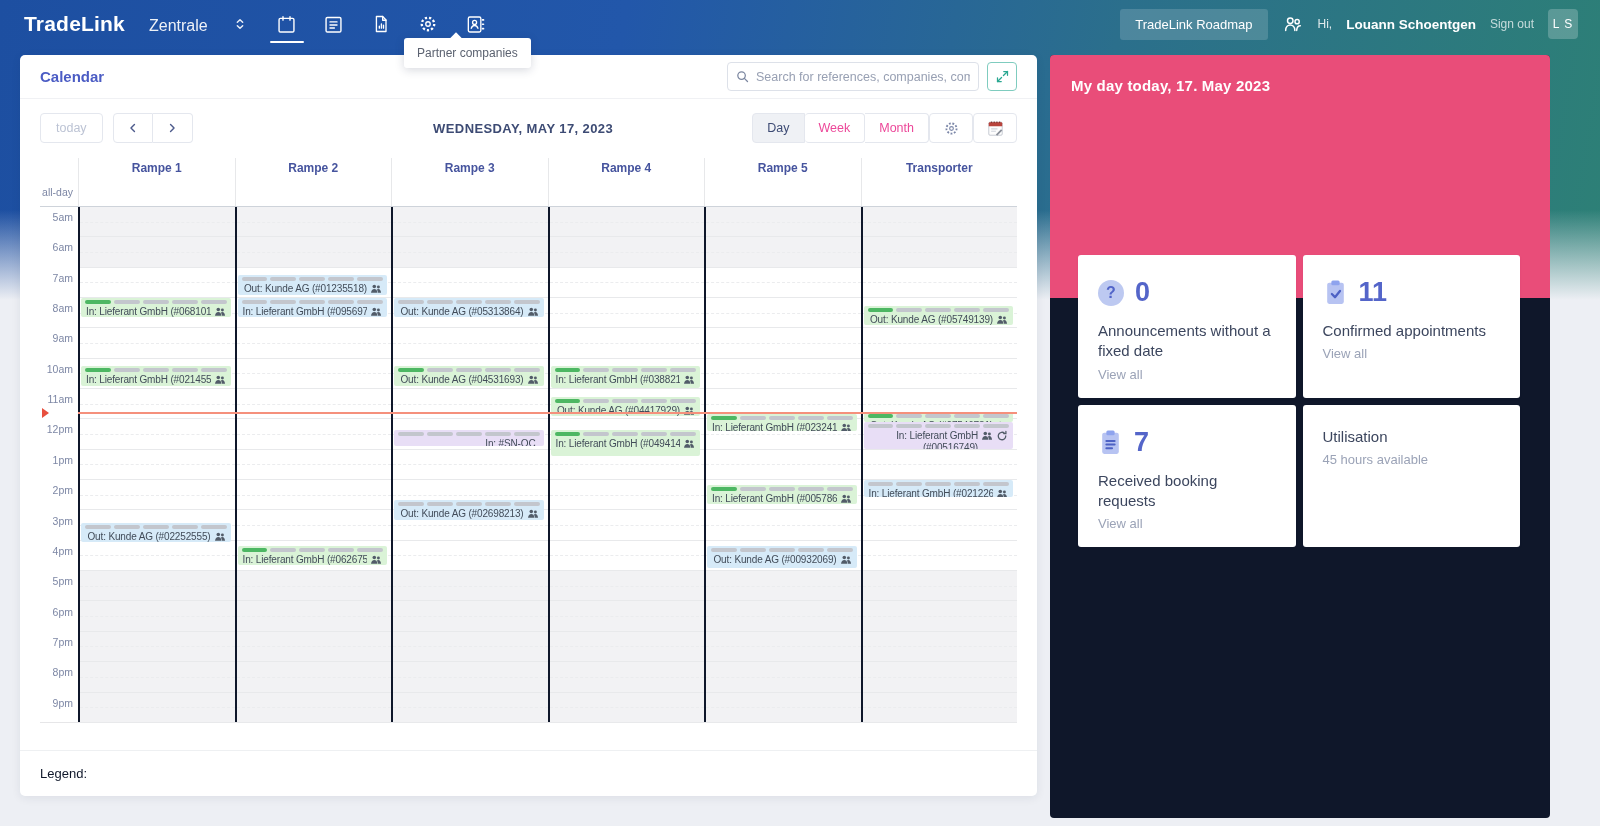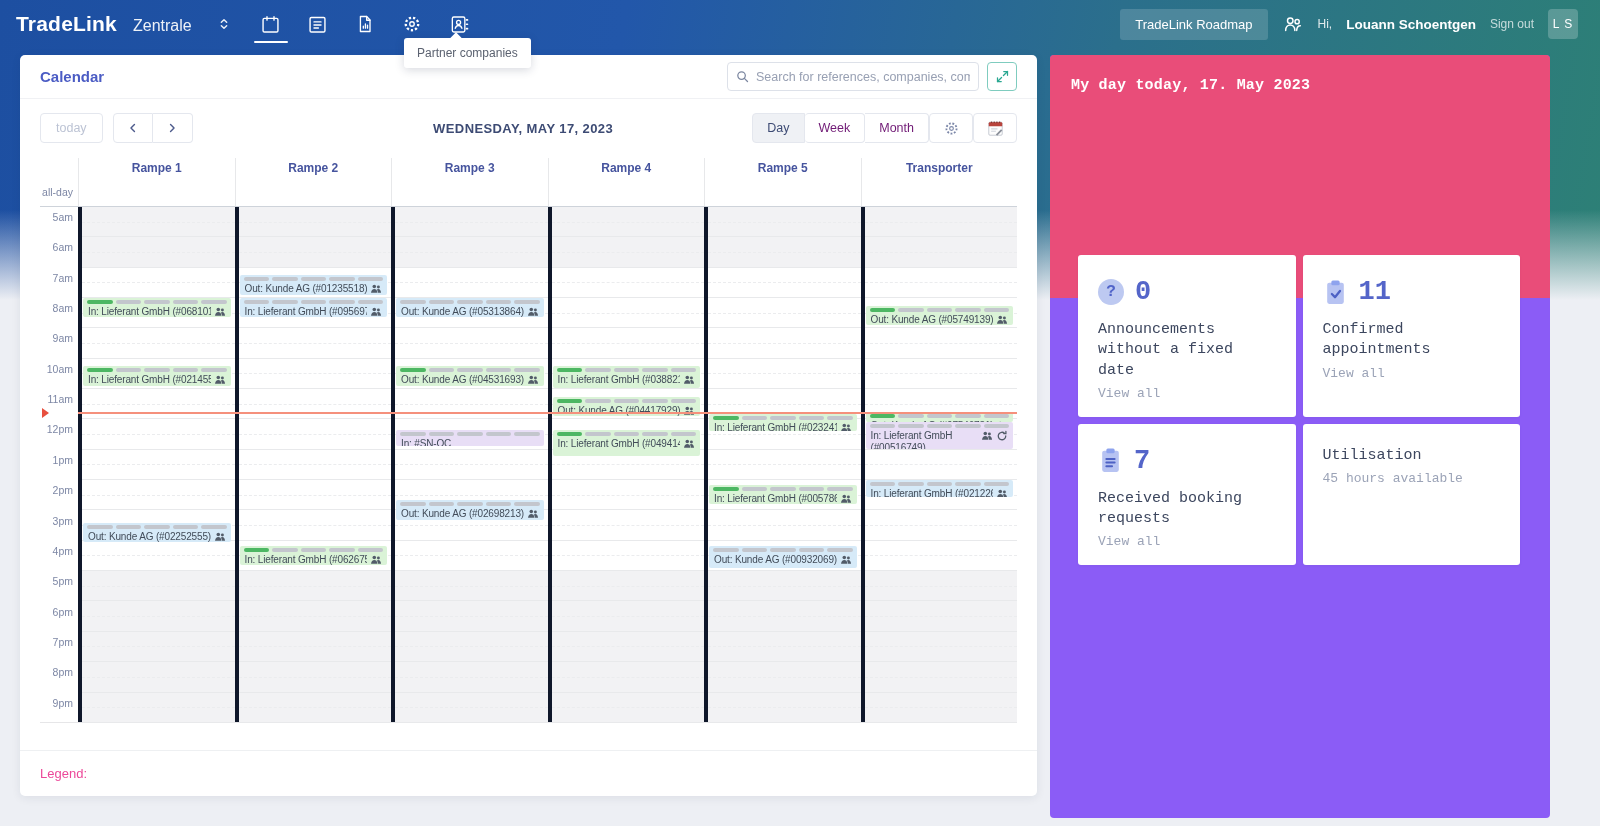--- a/index.html
+++ b/index.html
@@ -4,21 +4,21 @@
 <style>
   * { margin:0; padding:0; box-sizing:border-box; }
   html,body { width:1600px; height:826px; font-family:"Liberation Sans", sans-serif; background:#edeff4; overflow:hidden; }
   .bg-band { position:absolute; top:0; left:0; width:1600px; height:300px;
     background:linear-gradient(100deg,#1d4fa1 0%,#2257aa 38%,#2b6f8c 68%,#2d8076 100%); }
   .bg-band::after { content:""; position:absolute; inset:0;
     background:linear-gradient(180deg,rgba(237,239,244,0) 70%,#edeff4 100%); }
 
   
   .navbar { position:absolute; top:0; left:0; width:1600px; height:48px; display:flex; align-items:center; color:#fff; z-index:20; }
-  .brand { margin-left:16px; display:flex; align-items:baseline; gap:16px; }
+  .brand { margin-left:24px; display:flex; align-items:baseline; gap:24px; }
   .brand-name { font-size:21px; font-weight:bold; letter-spacing:.2px; }
   .brand-ws { font-size:16px; font-weight:normal; opacity:.92; }
   .ws-switch { margin-left:24px; opacity:.9; display:flex; align-items:center; cursor:pointer; }
   .nav-icons { display:flex; margin-left:22px; gap:13px; }
   .nav-ic { position:relative; width:34px; height:48px; display:flex; align-items:center; justify-content:center; cursor:pointer; }
   .nav-ic .under { position:absolute; bottom:5px; left:50%; transform:translateX(-50%); width:34px; height:2px; background:#fff; border-radius:1px; }
   .nav-right { margin-left:auto; margin-right:22px; display:flex; align-items:center; gap:14px; }
   .roadmap-btn { background:rgba(255,255,255,.16); border:none; color:#fff; font-family:inherit; font-size:13px; padding:8px 15px; border-radius:3px; cursor:pointer; }
   .greet { font-size:12px; opacity:.85; }
   .uname { font-size:13.5px; font-weight:bold; }
@@ -43,61 +43,61 @@
   .toolbar { position:relative; height:58px; padding:0 20px; display:flex; align-items:center; }
   .btn { height:30px; background:#fff; border:1px solid #e4e7ee; border-radius:4px; font-family:inherit; cursor:pointer; display:inline-flex; align-items:center; justify-content:center; }
   .today-btn { padding:0 15px; font-size:12.5px; color:#bcc3d4; }
   .chev-group { display:inline-flex; margin-left:10px; }
   .chev-btn { width:40px; border:1px solid #e4e7ee; }
   .chev-btn:first-child { border-radius:4px 0 0 4px; }
   .chev-btn:last-child { border-radius:0 4px 4px 0; border-left:none; }
   .date-label { position:absolute; left:50%; top:50%; transform:translate(-53%,-50%); font-size:13px; font-weight:bold; color:#3d4b74; letter-spacing:.4px; }
   .tb-right { margin-left:auto; display:flex; align-items:center; }
   .seg-group { display:inline-flex; }
-  .seg-btn { padding:0 14px; font-size:12.5px; color:#701a75; border:1px solid #e4e7ee; border-left:none; }
+  .seg-btn { padding:0 14px; font-size:12.5px; color:#ec4899; border:1px solid #e4e7ee; border-left:none; }
   .seg-btn:first-child { border-left:1px solid #e4e7ee; border-radius:4px 0 0 4px; }
   .seg-btn:last-child { border-radius:0 4px 4px 0; }
   .seg-btn.active { background:#eff1f5; color:#3d4b74; }
   .icon-btn { width:44px; }
 
   
   .cal { position:absolute; left:20px; top:103px; width:977px; }
   .cal-head { display:flex; height:22px; }
   .cal-allday { display:flex; height:27px; border-bottom:1px solid #ced3da; }
   .gut { width:38px; flex:none; position:relative; }
   .gut-label { position:absolute; right:5px; top:6px; font-size:10.5px; color:#7d87a5; }
   .hcell { flex:1; text-align:center; font-size:12px; font-weight:bold; color:#46549e; border-left:1px solid #e7e8ea; padding-top:3px; }
   .acell { flex:1; border-left:1px solid #e7e8ea; }
   .cal-body { position:relative; display:flex; height:516px; border-bottom:1px solid #e6e6e8; }
   .tlabel { position:absolute; right:5px; font-size:10.5px; color:#7d87a5; }
   .cols { flex:1; display:flex; }
-  .col { flex:1; position:relative; border-left:4px solid #0f172a; }
+  .col { flex:1; position:relative; border-left:2px solid #0f172a;text-align:right; }
   .hr { position:relative; height:30.35px; border-bottom:1px solid #e8e9eb; }
   .hr.shade { background:#f2f2f4; }
   .hr::after { content:""; position:absolute; left:0; right:0; top:50%; border-top:1px dashed #ebecee; }
   .evt { position:absolute; left:1px; right:4px; border-radius:2px; z-index:2; padding:8px 4px 2px 5px; overflow:hidden; cursor:pointer; }
   .evt.confirmed { background:#daf3d7; }
   .evt.received  { background:#d6eaf8; }
   .evt.sent      { background:#e8def6; }
   .evt-bar { position:absolute; top:2px; left:4px; right:4px; height:4px; display:flex; gap:3px; }
   .evt-bar span { flex:1; background:#c3c6cd; border-radius:2px; }
   .evt-bar.prog span:first-child { background:#4db763; }
   .evt-row { display:flex; align-items:flex-start; gap:3px; }
   .evt-title { flex:1; font-size:10px; color:#424c59; white-space:nowrap; overflow:hidden; line-height:12px; letter-spacing:-0.15px; }
   .evt.wrap .evt-title { white-space:normal; }
   .evt-icons { display:flex; gap:3px; flex:none; padding-right:1px; }
   .nowline { position:absolute; left:38px; right:0; height:2px; background:#f5907c; z-index:3; }
   .now-arrow { position:absolute; left:2px; width:0; height:0; border-left:7px solid #e8503f; border-top:5px solid transparent; border-bottom:5px solid transparent; z-index:3; }
 
   .card-foot { position:absolute; bottom:0; left:0; right:0; height:46px; border-top:1px solid #eef0f2; display:flex; align-items:center; padding:0 20px; gap:10px; }
-  .legend-label { font-size:13px; color:#ec4899; }
+  .legend-label { font-size:13px; color:#0f172a; }
   .legend-badge { font-size:11.5px; color:#4e5563; padding:4px 11px; border-radius:3px; }
 
   
-  .side-panel { position:absolute; left:1050px; top:55px; width:500px; height:763px; background:#8b5cf6; border-radius:4px; z-index:10;font-family:Liberation Mono, monospace; }
+  .side-panel { position:absolute; left:1050px; top:55px; width:500px; height:763px; background:#0f172a; border-radius:4px; z-index:10; }
   .banner { position:absolute; top:0; left:0; right:0; height:243px; background:#e94d79; border-radius:4px 4px 0 0; }
   .banner-title { position:absolute; top:22px; left:21px; color:#fff; font-size:15px; font-weight:bold; letter-spacing:.2px; }
   .cards { position:absolute; top:200px; left:28px; right:30px; display:grid; grid-template-columns:1fr 1fr; gap:7px; }
   .stat-card { background:#fff; border-radius:3px; padding:22px 20px 16px; min-height:126px; box-shadow:0 1px 3px rgba(30,40,70,.05); }
   .stat-top { display:flex; align-items:center; gap:11px; margin-bottom:13px; }
   .stat-value { font-size:27px; font-weight:bold; color:#5465c9; }
   .stat-label { font-size:15px; color:#3c465e; line-height:1.35; }
   .stat-link { font-size:13px; color:#9ba3b7; margin-top:5px; cursor:pointer; }
   .q-chip { width:26px; height:26px; border-radius:50%; background:#bdc9f1; color:#5164c9; font-size:16px; font-weight:bold; display:flex; align-items:center; justify-content:center; }
 </style>

